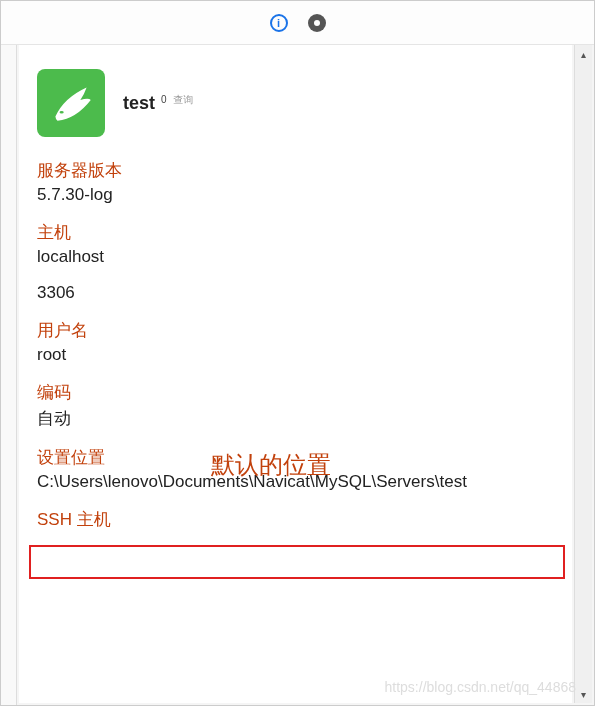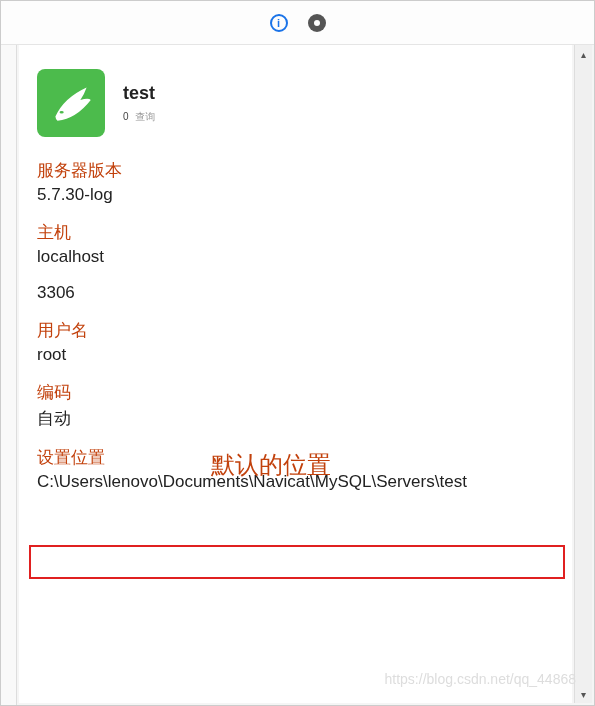--- a/index.html
+++ b/index.html
@@ -126,21 +126,21 @@
     .app-icon {
       width: 68px;
       height: 68px;
       background: #4CBB4C;
       border-radius: 8px;
       display: flex;
       align-items: center;
       justify-content: center;
     }
     .app-icon svg { width: 52px; height: 52px; }
-    .header-text { display: flex; flex-direction: column; gap: 6px; }
+    .header-text { display: flex; flex-direction: row; gap: 6px; }
     .conn-name { font-size: 18px; font-weight: bold; color: #222; }
     .conn-sub { font-size: 10px; color: #444; }
     .conn-sub .gray { color: #999; margin-left: 4px; }
     .fields {
       padding: 8px 18px 0 18px;
     }
     .field {
       margin-bottom: 8px;
       padding: 4px 0;
     }
@@ -166,21 +166,21 @@
       left: 28px;
       top: 544px;
       width: 536px;
       height: 34px;
       border: 2px solid #e02020;
       pointer-events: none;
     }
     .watermark {
       position: absolute;
       right: 18px;
-      bottom: 18px;
+      bottom: 10px;
       font-size: 14px;
       color: #ddd;
       font-family: Arial, sans-serif;
     }
   </style>
 </head>
 <body>
 
 <div class="outer-frame">
 
@@ -238,20 +238,24 @@
       <div class="field">
         <div class="field-label">编码</div>
         <div class="field-value">自动</div>
       </div>
 
       <div class="field">
         <div class="field-label">设置位置</div>
         <div class="field-value">C:\Users\lenovo\Documents\Navicat\MySQL\Servers\test</div>
       </div>
 
+      <div class="field">
+        <div class="field-label">SSH 主机</div>
+        <div class="field-value"></div>
+      </div>
 
     </div>
   </div>
 
   <div class="scrollbar">
     <div class="scroll-arrow-up">▴</div>
     <div class="scroll-arrow-down">▾</div>
   </div>
 
   <div class="annotation">默认的位置</div>

